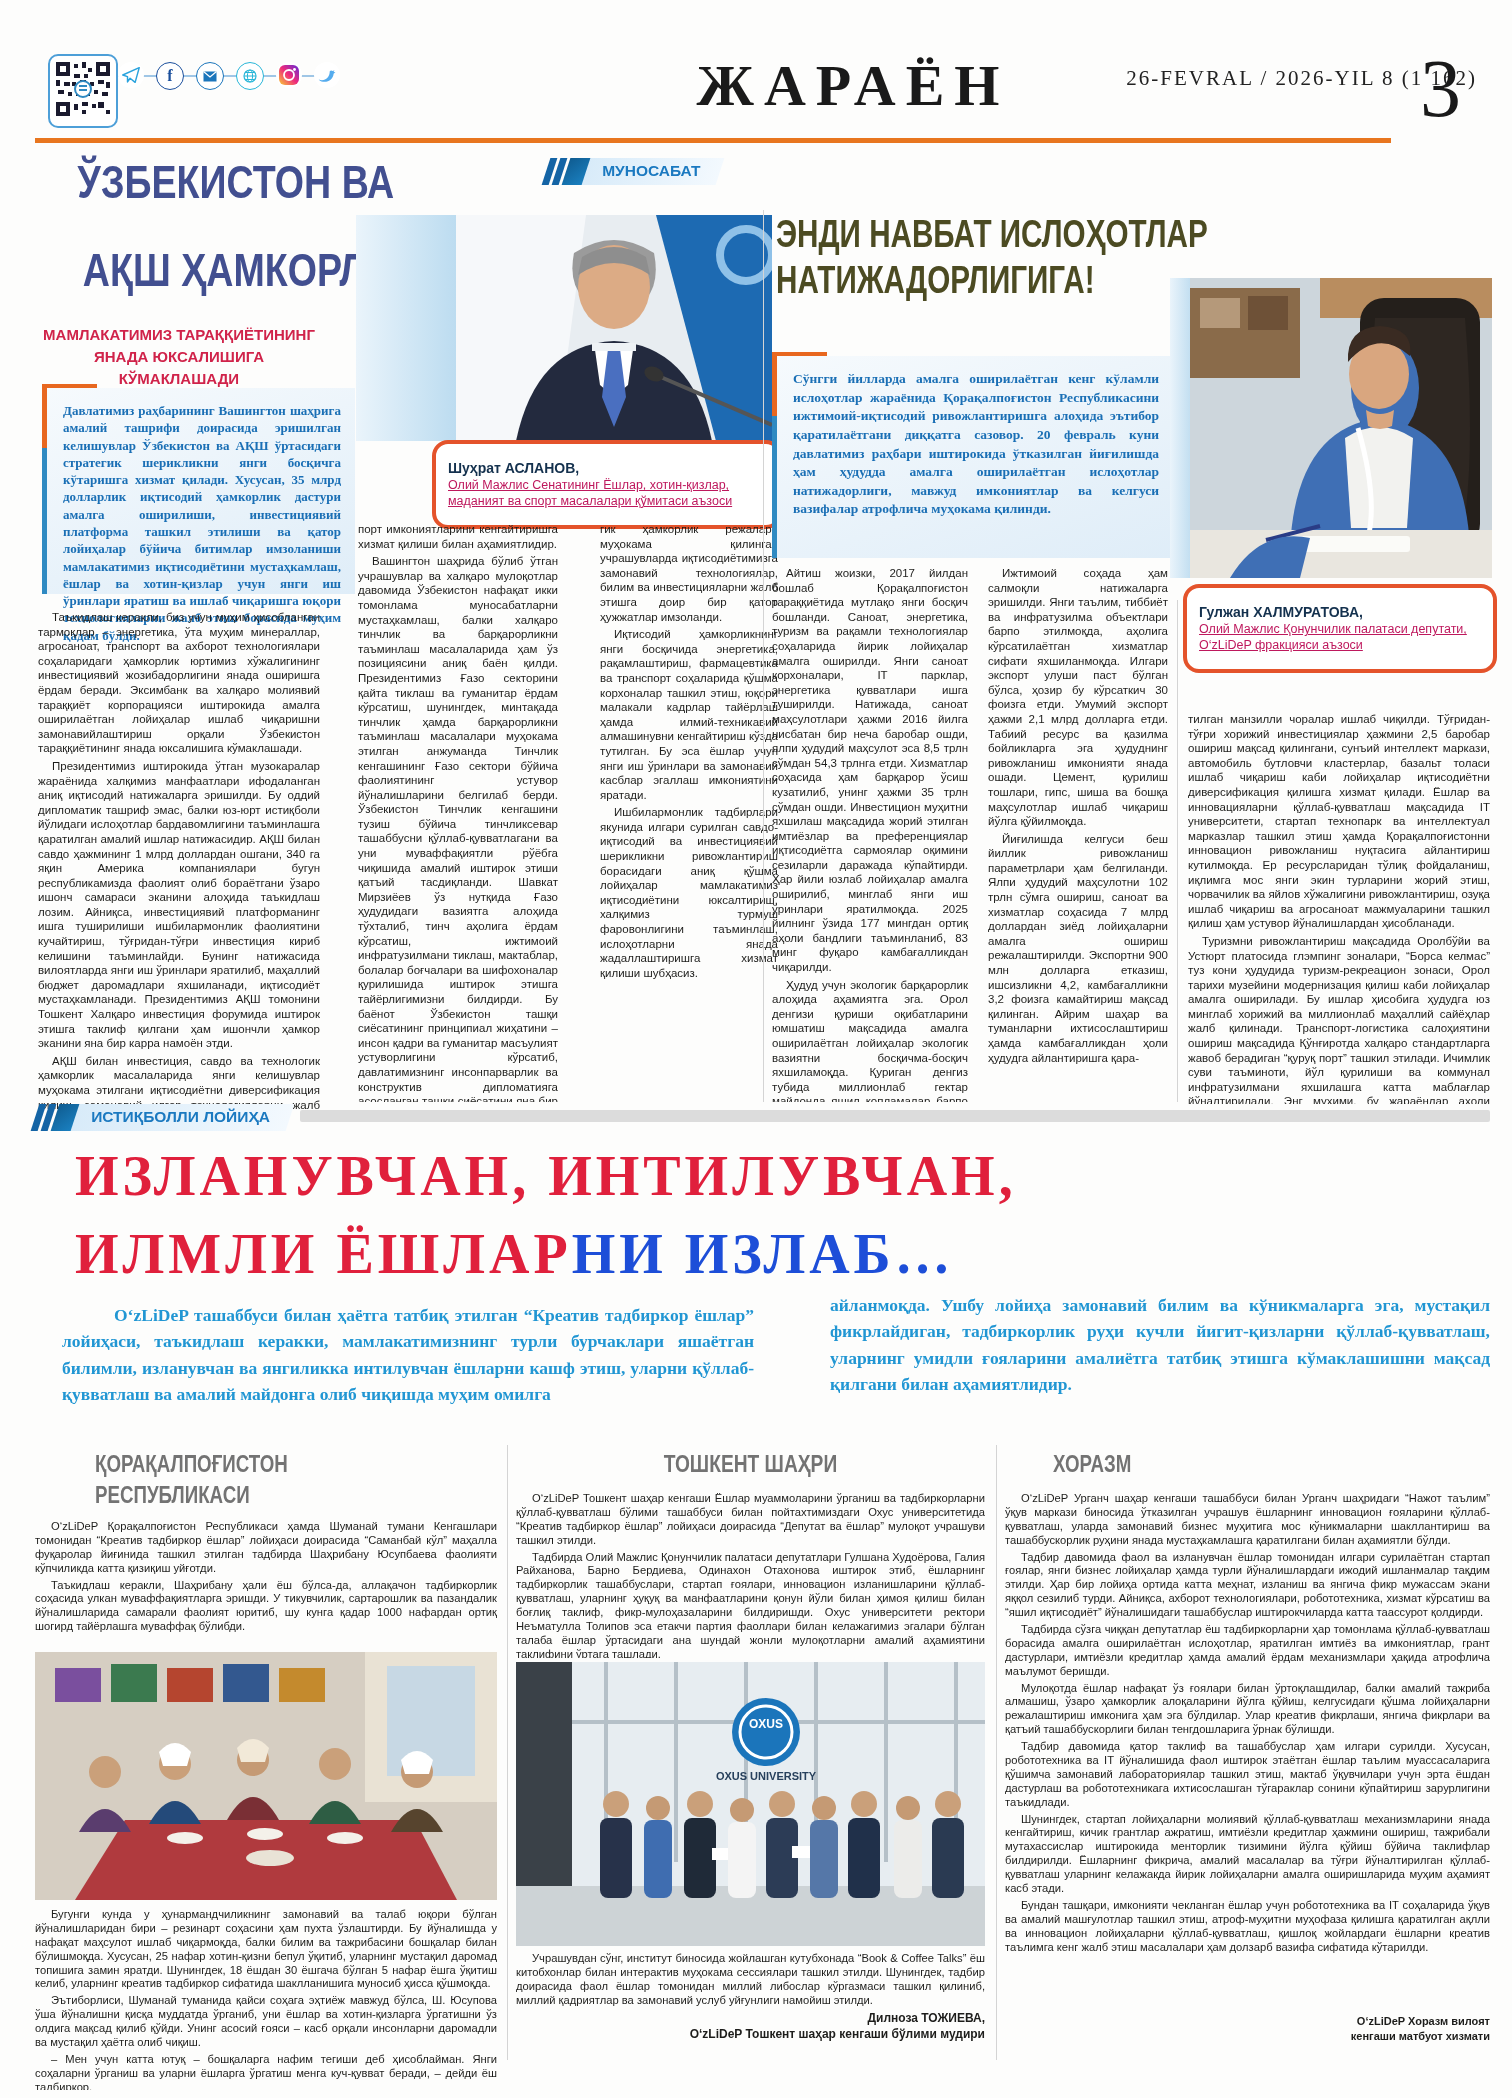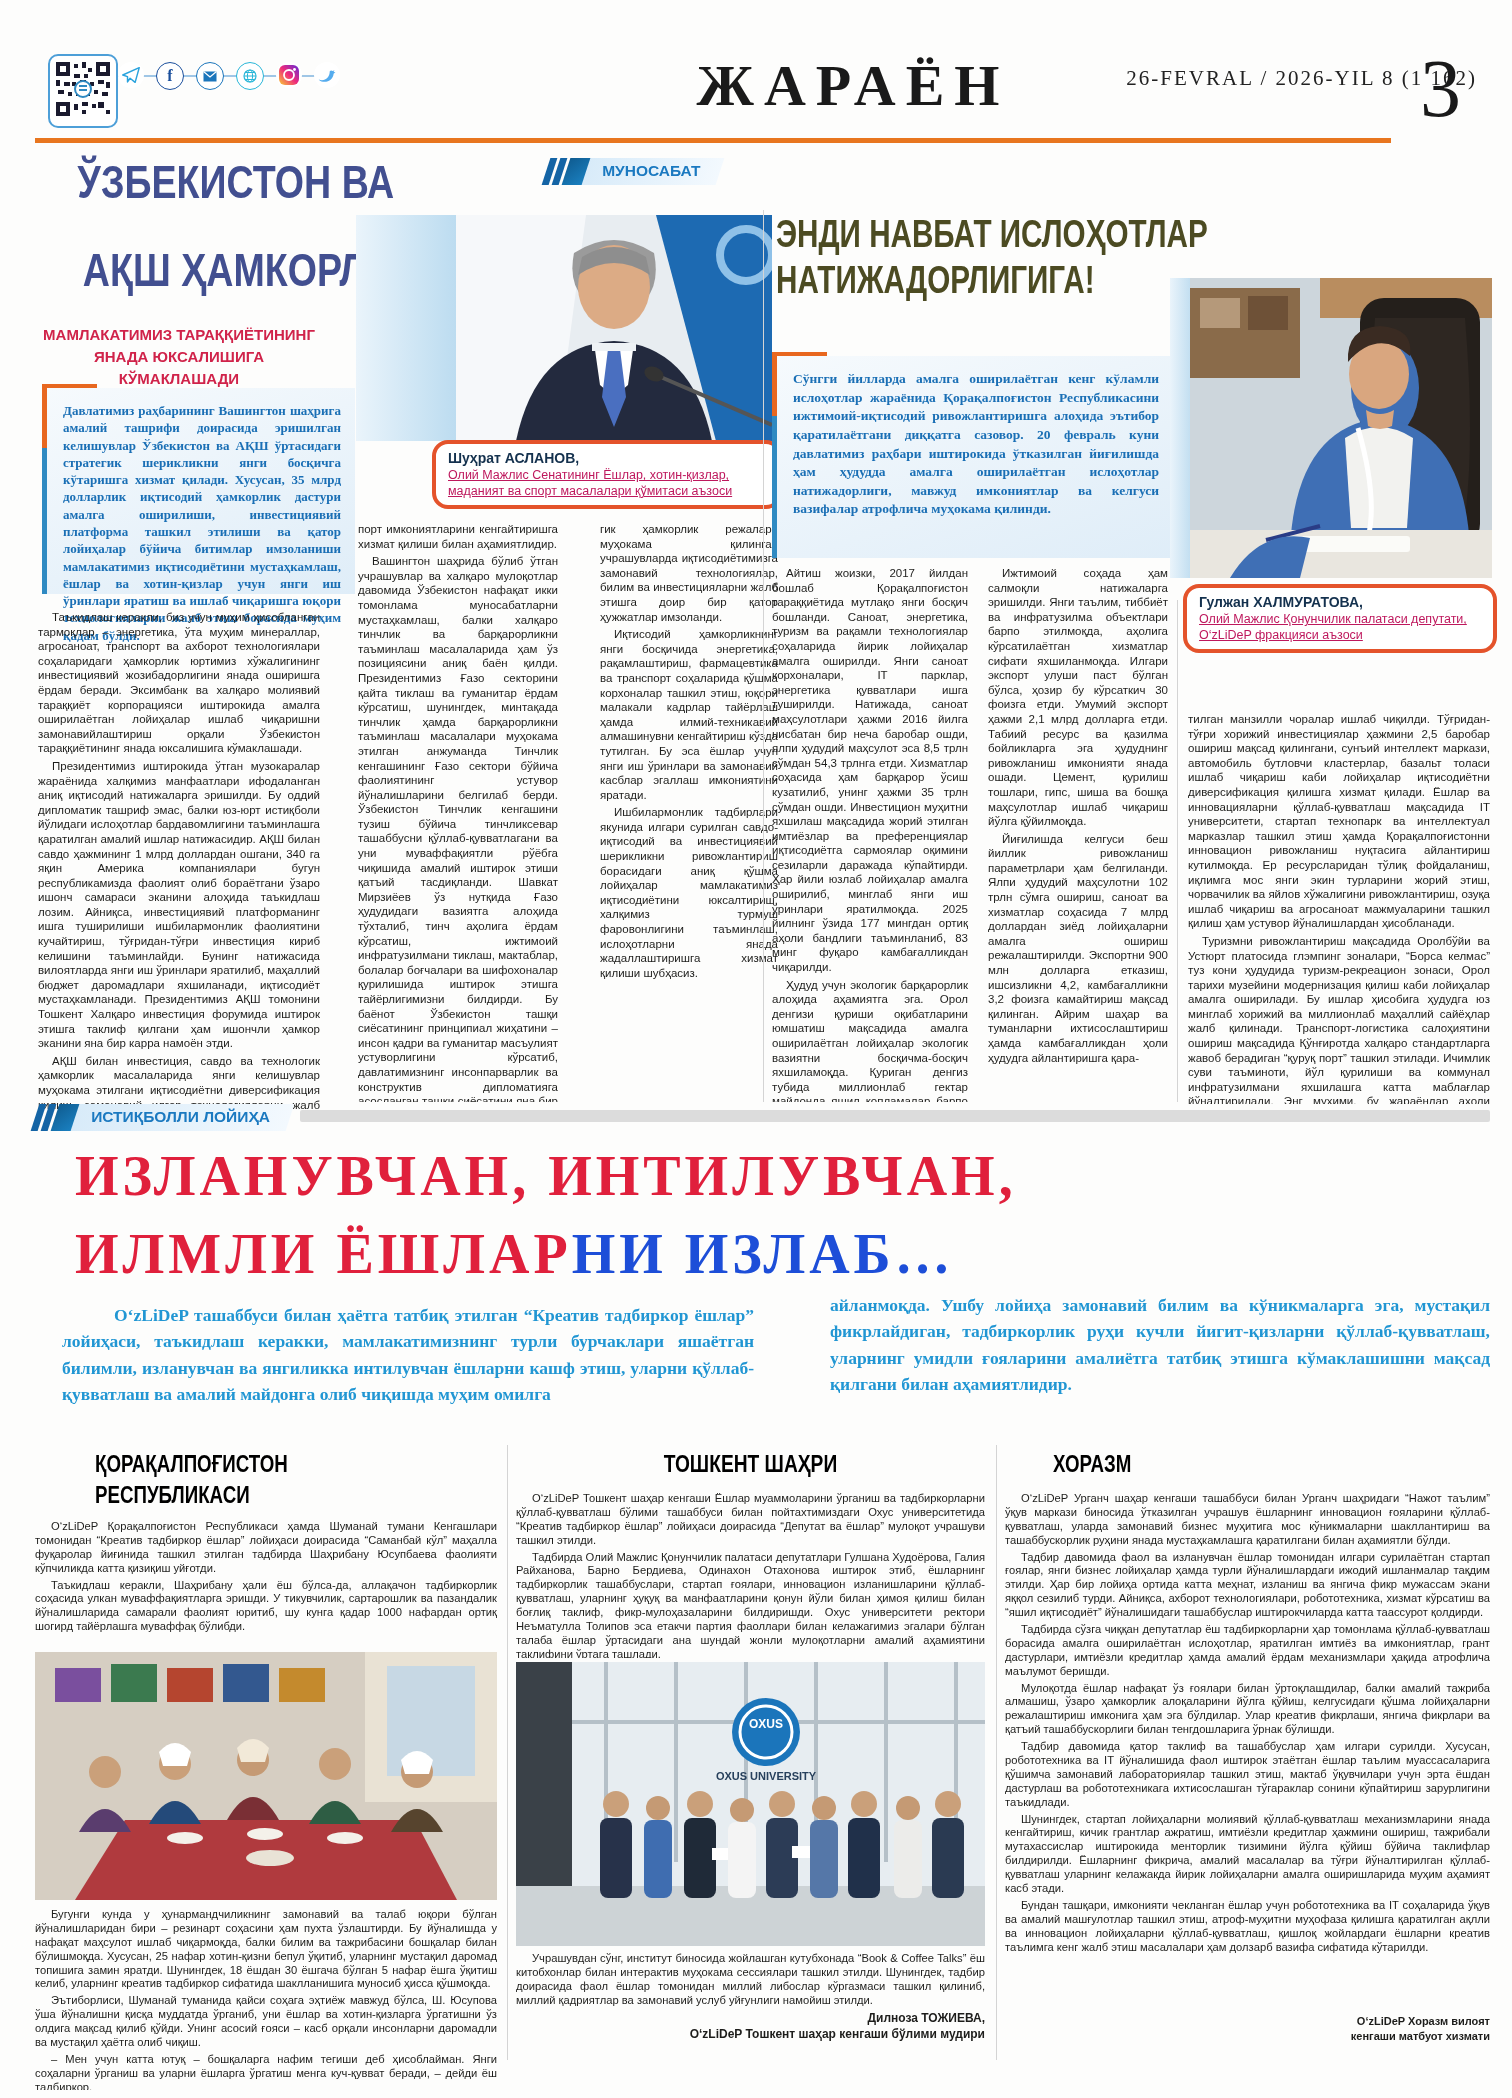--- a/index.html
+++ b/index.html
@@ -20,38 +20,38 @@
   .cond-l{display:inline-block;transform:scaleX(.78);transform-origin:left;white-space:nowrap;}
   .kicker{font-weight:bold;color:#d0234a;font-size:15px;line-height:1.45;text-align:center;}
   .lead-box{background:linear-gradient(160deg,#f6fafd 0%,#dfedf8 100%);border-left:5px solid #2f8ac2;
             padding:14px 14px 10px 16px;}
   .lead-box::before{content:"";position:absolute;left:-5px;top:-4px;width:50px;height:60px;
             border-left:5px solid #e8671f;border-top:4px solid #e8671f;}
   .lead-txt{font-family:"Liberation Serif",serif;font-weight:bold;color:#1a6fb5;font-size:13px;line-height:1.33;text-align:justify;}
   .body-col{font-size:11.5px;line-height:1.27;color:#1d1d1b;text-align:justify;overflow:hidden;}
   .body-col p{margin:0 0 3px;text-indent:14px;}
   .body-col.cont p:first-child{text-indent:0;}
-  .cap{background:#fff;border:4px solid #e4532b;border-radius:16px;padding:5px 12px;}
+  .cap{background:#fff;border:4px solid #e4532b;border-radius:16px;padding:15px 12px;}
   .cap .nm{font-weight:bold;color:#14314e;font-size:14px;line-height:1.3;}
   .cap .rl{color:#be185d;font-size:12.5px;line-height:1.3;text-decoration:underline;}
   
   .sec-label{display:flex;align-items:stretch;height:27px;}
   .sec-label .ch{width:7px;margin-right:3px;background:#1464a5;transform:skewX(-18deg);}
   .sec-label .flag{width:28px;background:linear-gradient(135deg,#0f5c91,#1c86c8);transform:skewX(-18deg);margin-right:-8px;}
   .sec-label .band{background:linear-gradient(90deg,#d8ebf9,#f3f9fe);padding:4px 20px 0 16px;transform:skewX(-18deg);}
   .sec-label .band span{display:inline-block;transform:skewX(18deg);color:#1b79c0;font-weight:bold;font-size:15.5px;}
   
   .hlB{font-weight:bold;color:#4c4b22;font-size:38px;line-height:1.2;}
   
   .hlC{font-family:"Liberation Serif",serif;font-weight:bold;font-size:56px;letter-spacing:4px;color:#e0203c;line-height:1;}
   .hlC .blue{color:#1d4ed8;}
   .leadC{font-family:"Liberation Serif",serif;font-weight:bold;font-size:17.5px;color:#2196d3;line-height:1.5;text-align:justify;}
   .grayline{background:#dcdcdc;height:12px;border-radius:2px;}
   
-  .reg-h{font-weight:bold;color:#000000;font-size:24px;line-height:1.3;}
+  .reg-h{font-weight:bold;color:#737373;font-size:24px;line-height:1.3;}
   .reg-col{font-size:11.2px;line-height:1.24;color:#1d1d1b;text-align:justify;overflow:hidden;}
   .reg-col p{margin:0 0 3px;text-indent:16px;}
   .sig{font-weight:bold;color:#1d1d1b;font-size:12px;line-height:1.35;}
   .vline{width:1px;background:#d4d4d4;}
   .photo{overflow:hidden;}
 </style>
 </head>
 <body>
 
 <div id="page">

